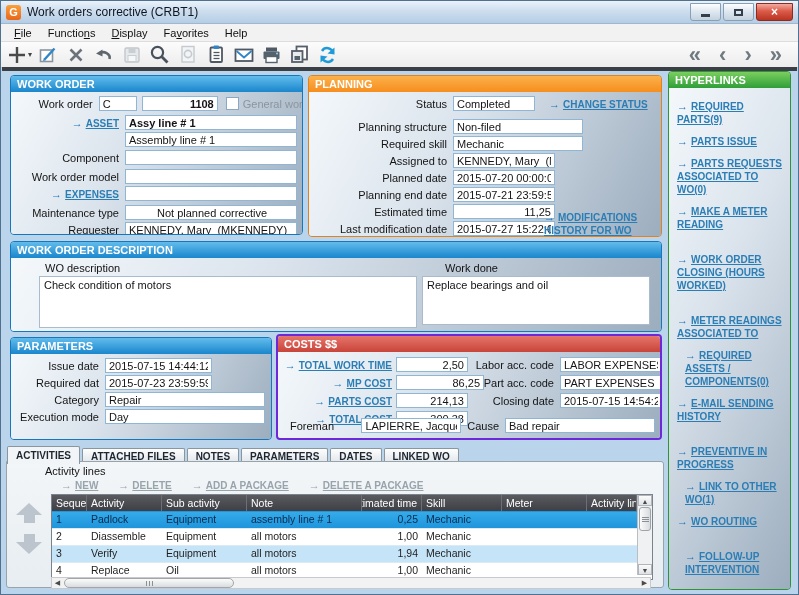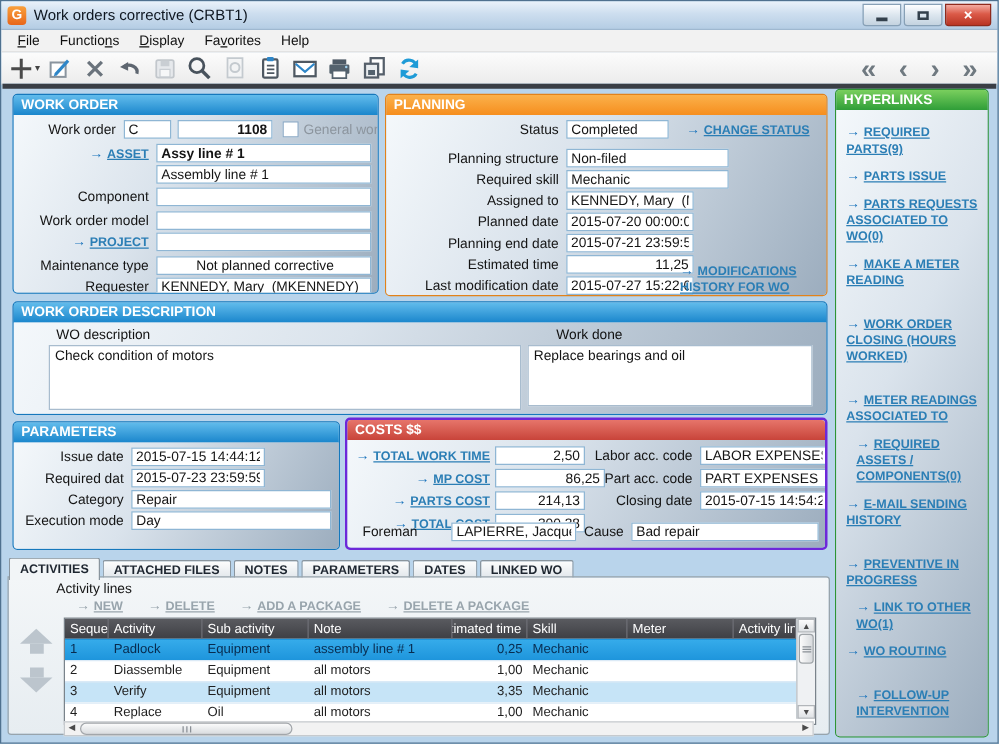--- a/index.html
+++ b/index.html
@@ -251,21 +251,21 @@
         </div>
         <div class="frow" style="margin-top:3px">
           <span class="lab" style="width:108px">Component</span>
           <input class="fld" style="width: 172px;">
         </div>
         <div class="frow" style="margin-top:4px">
           <span class="lab" style="width:108px">Work order model</span>
           <input class="fld" style="width: 172px;">
         </div>
         <div class="frow">
-          <span class="lab" style="width:108px"><span class="arr">→</span><a class="lk">PROJECT</a></span>
+          <span class="lab" style="width:108px"><span class="arr">→</span><a class="lk">EXPENSES</a></span>
           <input class="fld" style="width: 172px;">
         </div>
         <div class="frow" style="margin-top:4px">
           <span class="lab" style="width:108px">Maintenance type</span>
           <input class="fld" style="width: 172px; padding-left: 31px;" value="Not planned corrective">
         </div>
         <div class="frow">
           <span class="lab" style="width:108px">Requester</span>
           <input class="fld" style="width: 172px;" value="KENNEDY, Mary  (MKENNEDY)">
         </div>
@@ -468,21 +468,21 @@
             <span class="td c4">1,00</span>
             <span class="td c5">Mechanic</span>
             <span class="td c6"></span>
             <span class="td c7"></span>
           </div>
           <div class="tr alt">
             <span class="td c0">3</span>
             <span class="td c1">Verify</span>
             <span class="td c2">Equipment</span>
             <span class="td c3">all motors</span>
-            <span class="td c4">3,35</span>
+            <span class="td c4">1,94</span>
             <span class="td c5">Mechanic</span>
             <span class="td c6"></span>
             <span class="td c7"></span>
           </div>
           <div class="tr">
             <span class="td c0">4</span>
             <span class="td c1">Replace</span>
             <span class="td c2">Oil</span>
             <span class="td c3">all motors</span>
             <span class="td c4">1,00</span>

